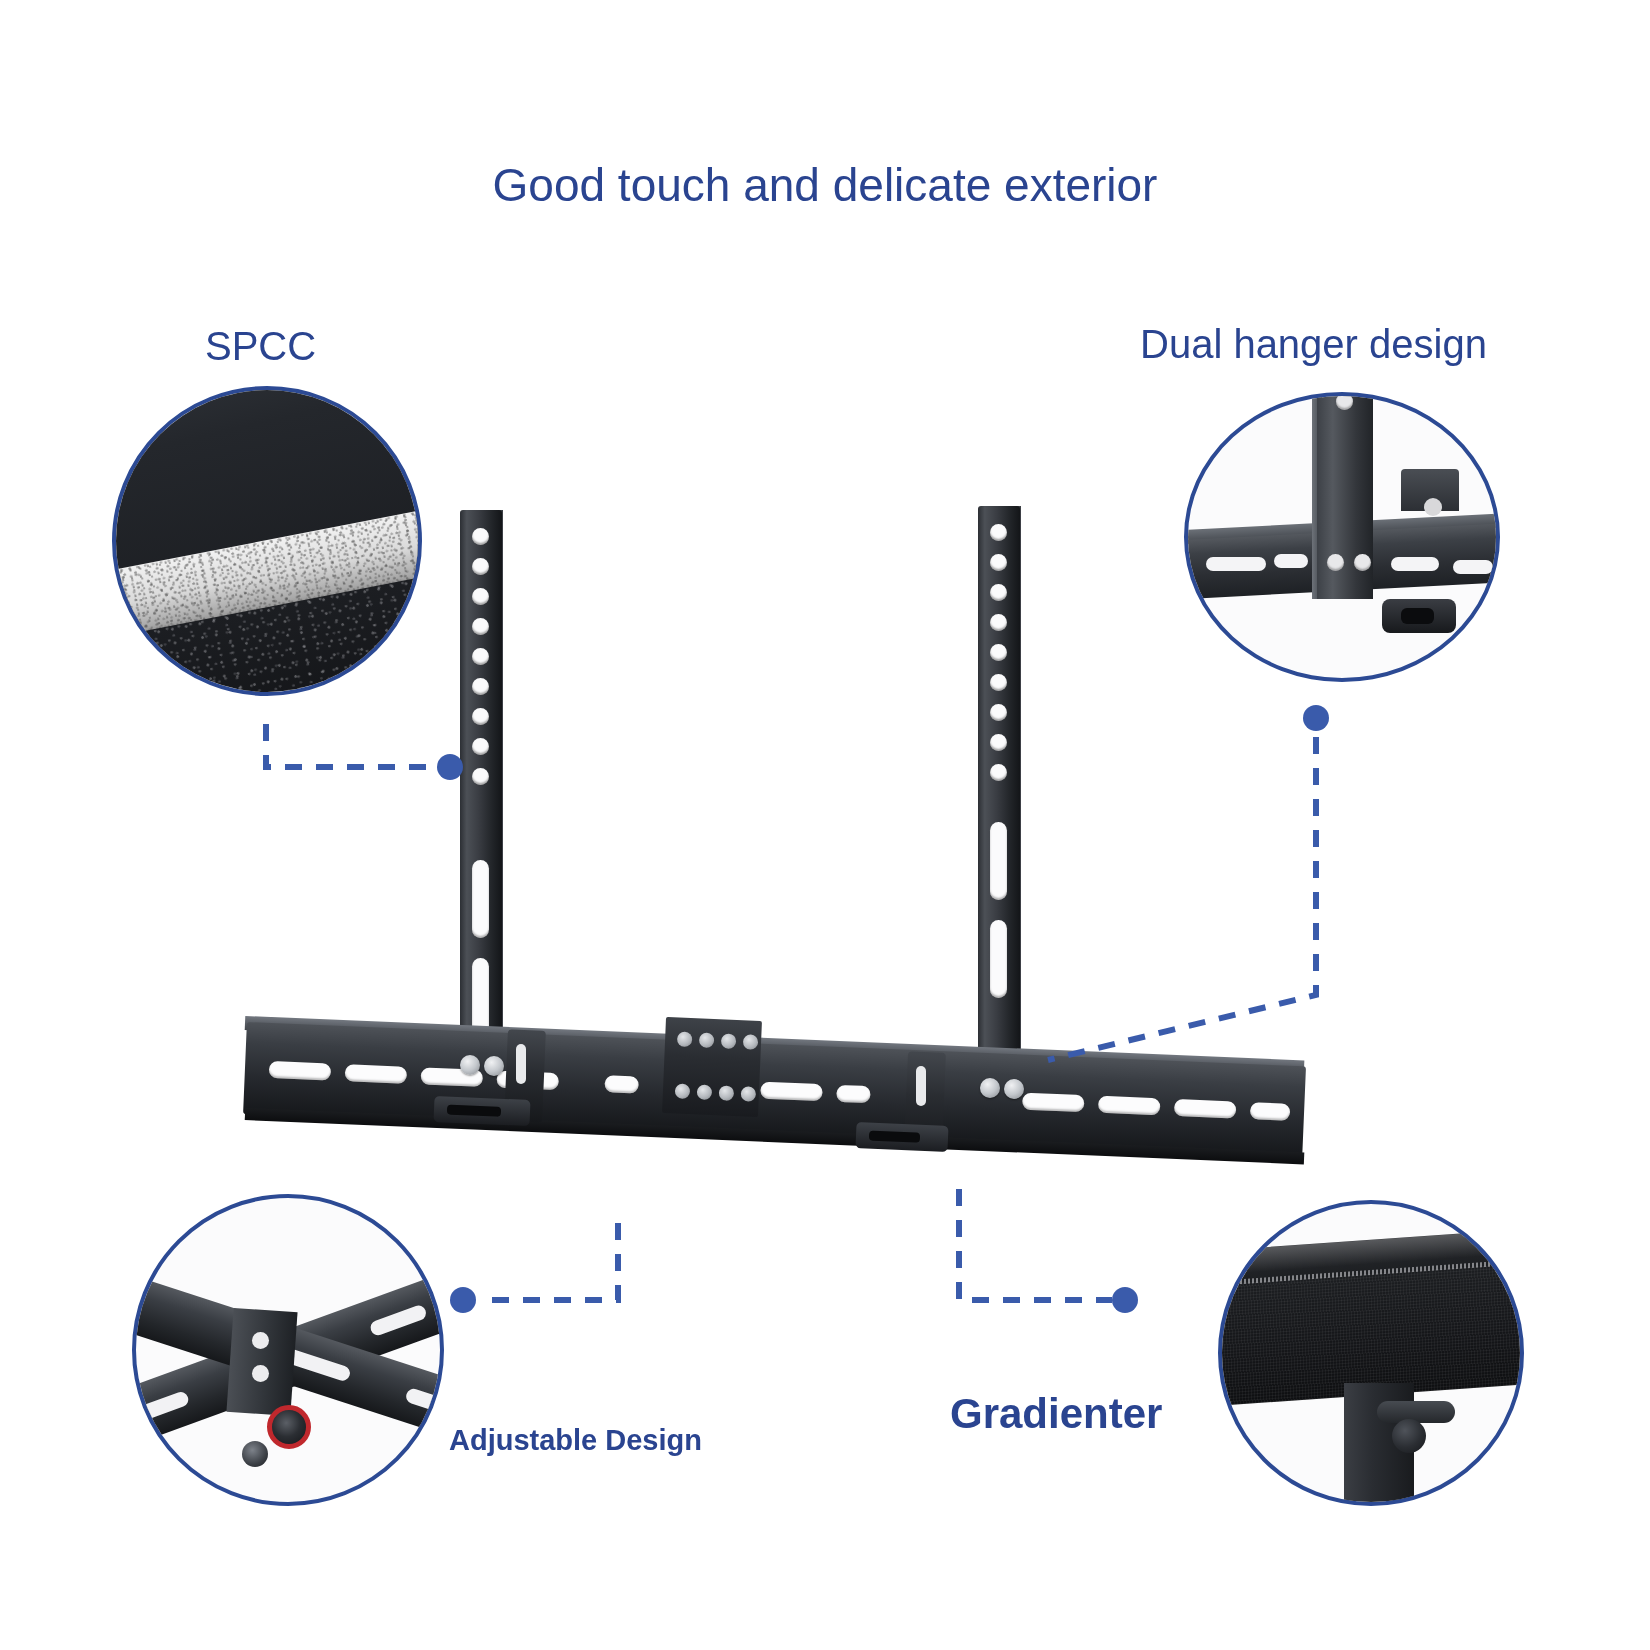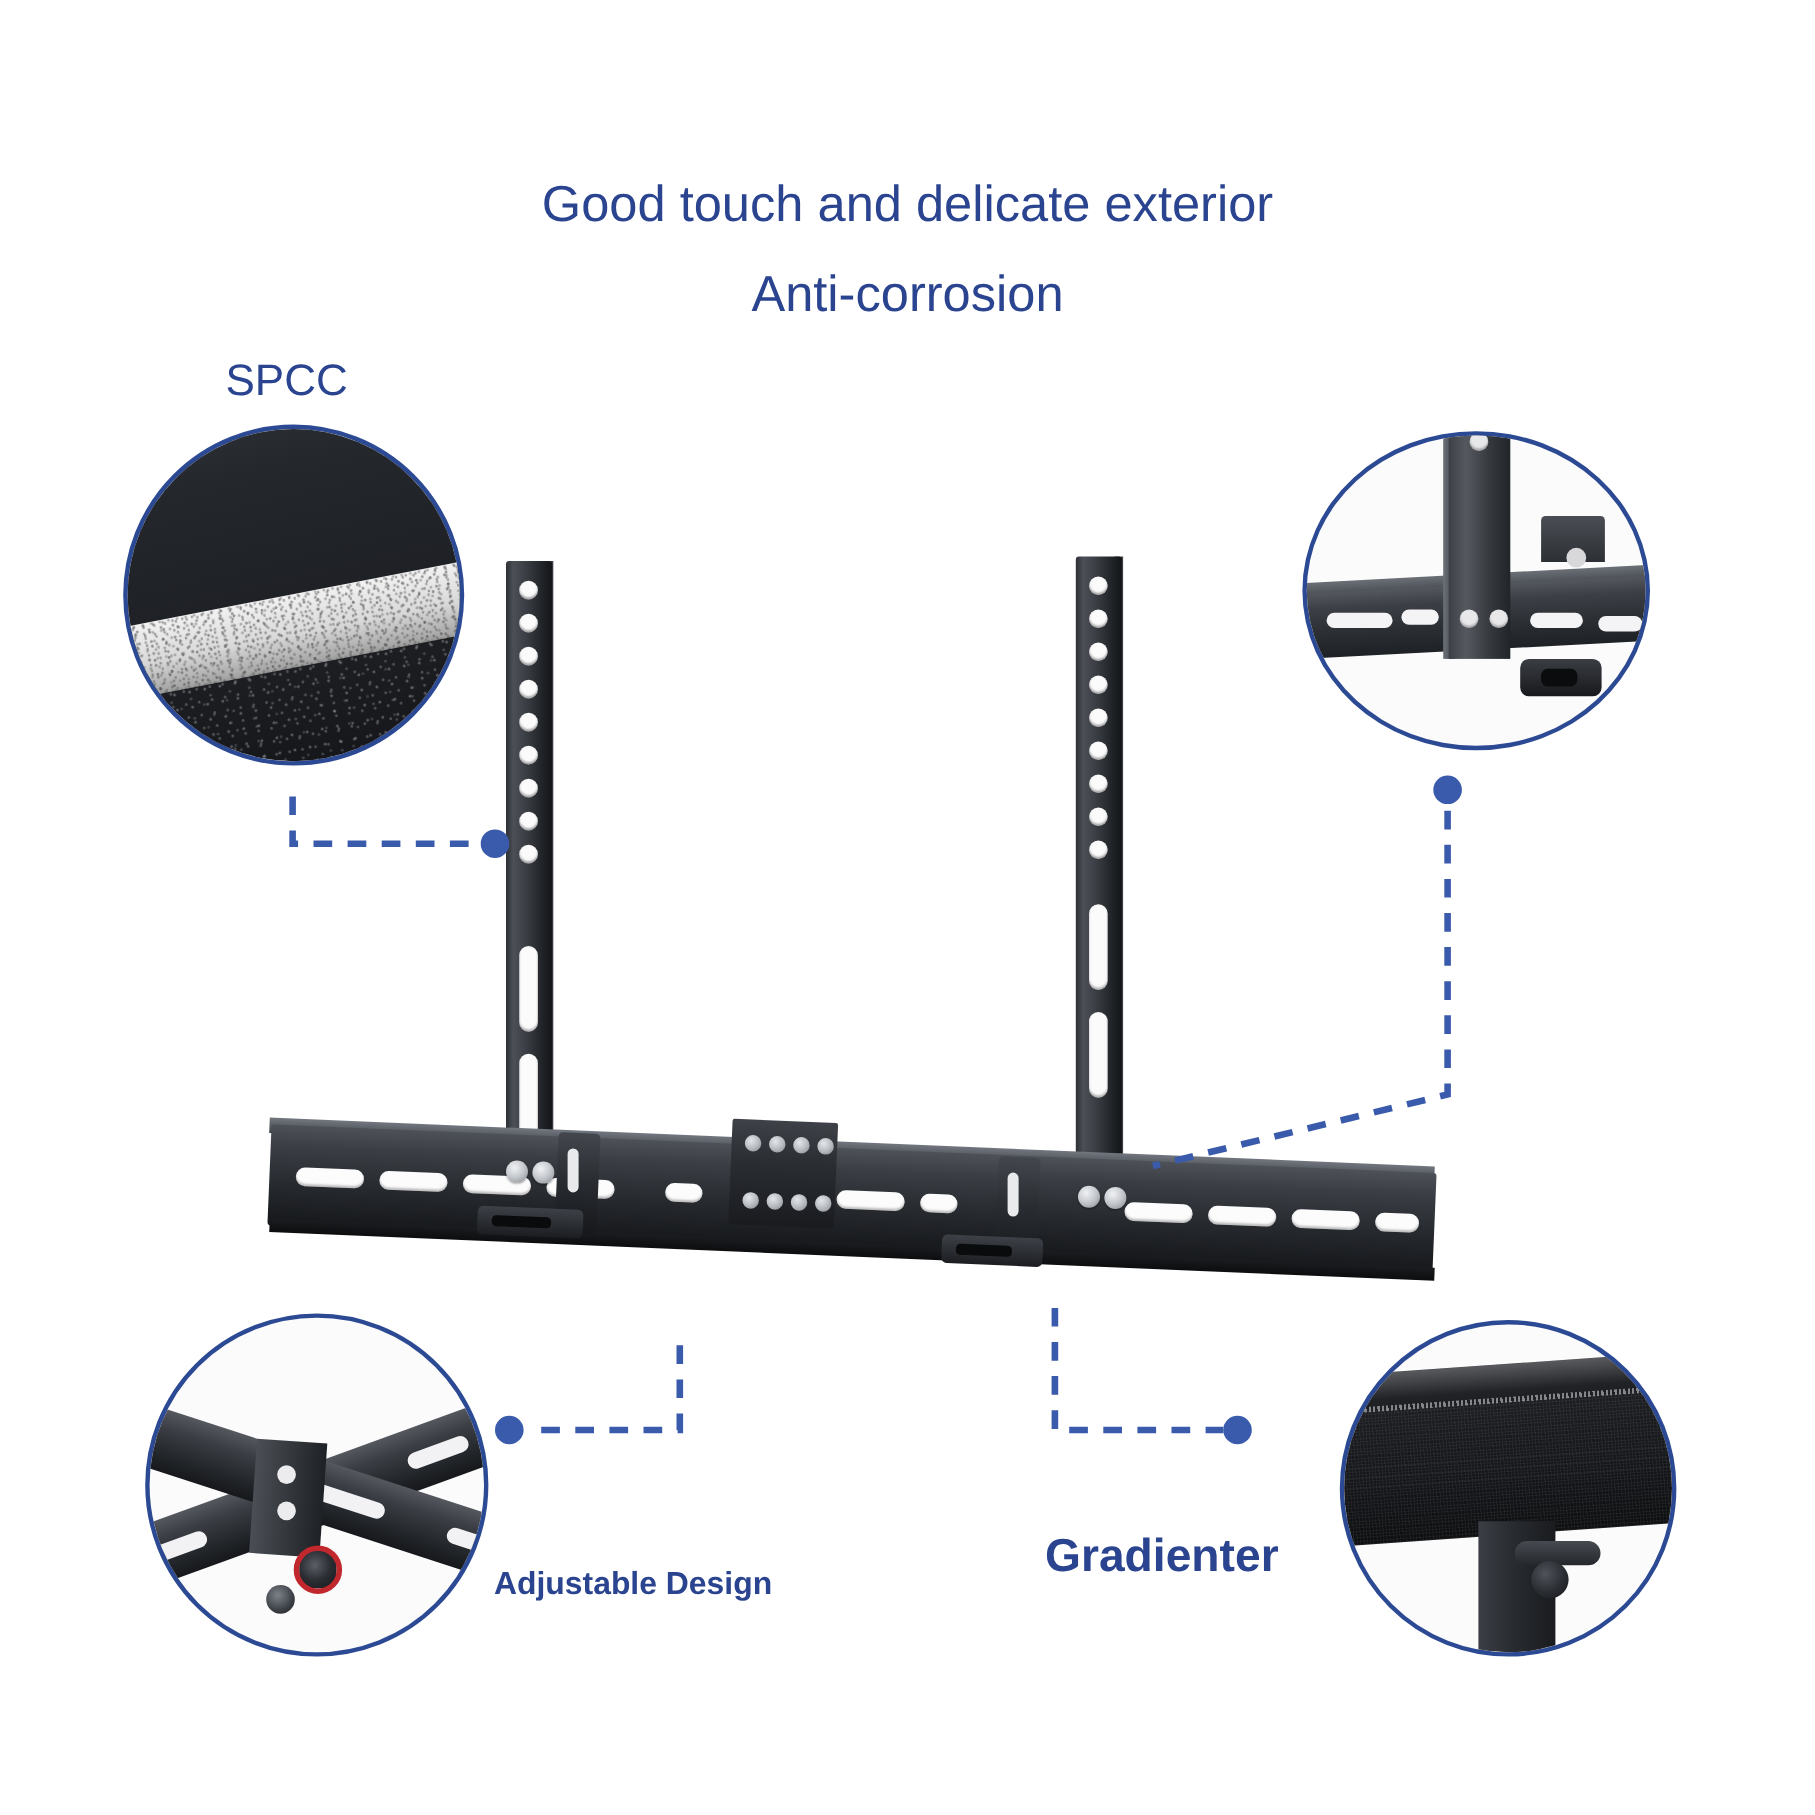--- a/index.html
+++ b/index.html
@@ -332,23 +332,23 @@
     position: absolute; width: 26px; height: 26px; border-radius: 50%;
     background: #3a5bab;
   }
 </style>
 </head>
 <body>
 
 <div id="stage">
 
   <div class="subtitle-1">Good touch and delicate exterior</div>
-  <div class="subtitle-2">Anti-corrosion</div>
 
   <div class="callout-label label-spcc">SPCC</div>
+  <div class="callout-label label-hanger">Dual hanger design</div>
   <div class="callout-label label-adjust">Adjustable Design</div>
   <div class="callout-label label-gradient">Gradienter</div>
 
   <div class="bubble bubble-spcc">
     <div class="bubble-inner">
       <div class="spcc-top"></div>
       <div class="spcc-edge"></div>
       <div class="spcc-bottom"></div>
     </div>
   </div>

